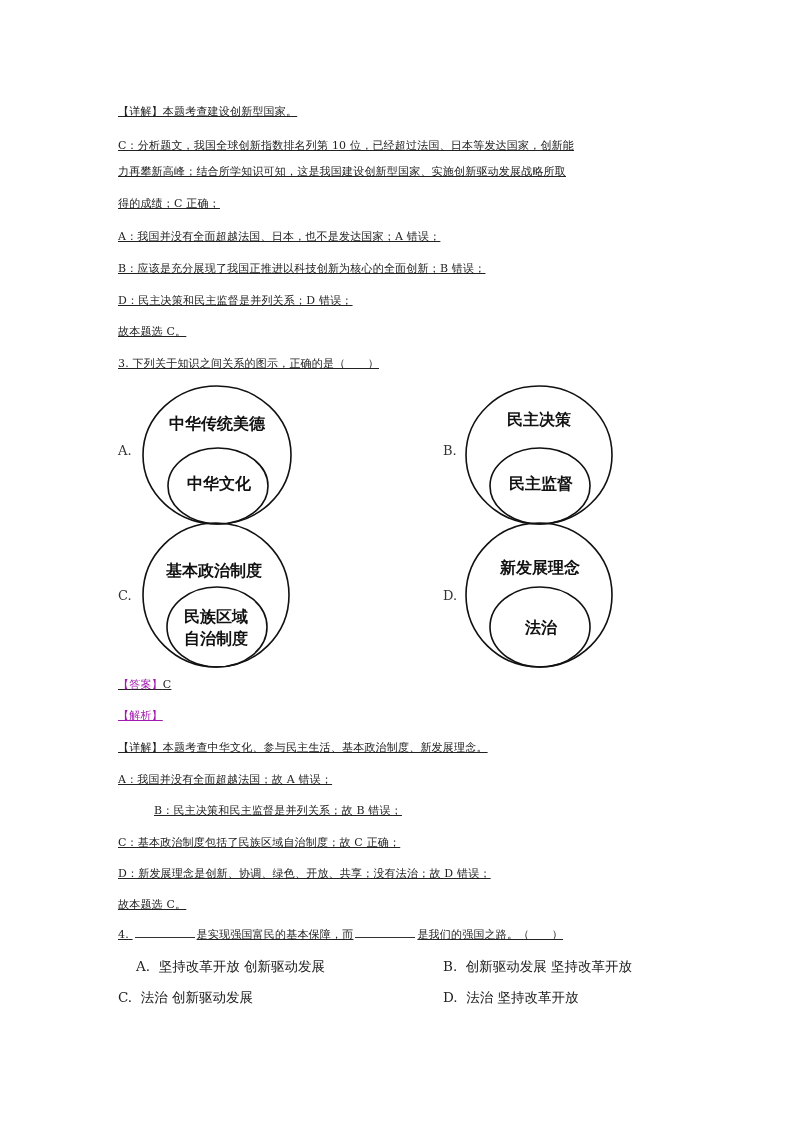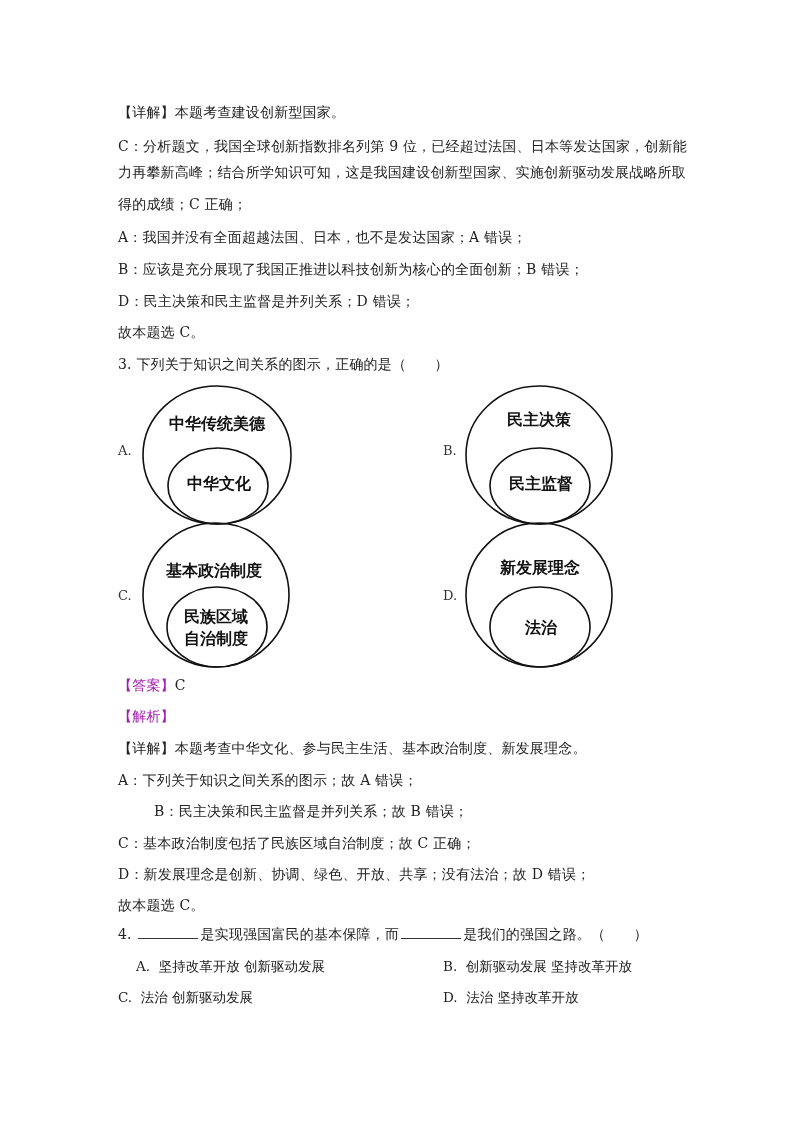--- a/index.html
+++ b/index.html
@@ -1,31 +1,31 @@
 <!DOCTYPE html>
 <html><head>
 <meta charset="utf-8">
 <style>
   html, body { margin: 0; padding: 0; background: #ffffff; }
   body { width: 793px; height: 1122px; position: relative; overflow: hidden;
          font-family: "DejaVu Serif", "Liberation Serif", serif; color: #222; }
-  .line { position: absolute; left: 118px; font-size: 14px; line-height: 18px; white-space: nowrap; letter-spacing: 0.2px; }
+  .line { position: absolute; left: 118px; font-size: 11px; line-height: 18px; white-space: nowrap; letter-spacing: 0.2px; text-decoration: underline; }
   .blue { color: #a21caf; }
   .opt-label { position: absolute; font-size: 13px; color: #333; }
   .diagram { position: absolute; }
   .diagram svg { display: block; }
   .dtext { font-family: "DejaVu Sans", "Liberation Sans", sans-serif; font-weight: bold; font-size: 16px; fill: #111; }
   .blank { display: inline-block; width: 60px; border-bottom: 1px solid #333; height: 12px; vertical-align: baseline; margin: 0 2px; }
   .choice { position: absolute; font-size: 13.5px; line-height: 18px; white-space: nowrap; }
 </style>
 </head>
 <body>
 
 <div class="line" style="top:103px;">【详解】本题考查建设创新型国家。</div>
-<div class="line" style="top:137px;">C：分析题文，我国全球创新指数排名列第 9 位，已经超过法国、日本等发达国家，创新能</div>
+<div class="line" style="top:137px;">C：分析题文，我国全球创新指数排名列第 10 位，已经超过法国、日本等发达国家，创新能</div>
 <div class="line" style="top:163px;">力再攀新高峰；结合所学知识可知，这是我国建设创新型国家、实施创新驱动发展战略所取</div>
 <div class="line" style="top:195px;">得的成绩；C 正确；</div>
 <div class="line" style="top:228px;">A：我国并没有全面超越法国、日本，也不是发达国家；A 错误；</div>
 <div class="line" style="top:260px;">B：应该是充分展现了我国正推进以科技创新为核心的全面创新；B 错误；</div>
 <div class="line" style="top:292px;">D：民主决策和民主监督是并列关系；D 错误；</div>
 <div class="line" style="top:323px;">故本题选 C。</div>
 
 <div class="line" style="top:355px;">3. 下列关于知识之间关系的图示，正确的是（　　）</div>
 
 <div class="opt-label" style="left:118px; top:443px;">A.</div>
@@ -67,21 +67,21 @@
     <text class="dtext" x="76" y="53" text-anchor="middle">新发展理念</text>
     <text class="dtext" x="77" y="113" text-anchor="middle">法治</text>
   </svg>
 </div>
 
 <div class="line" style="top:676px;">
   <span class="blue">【答案】</span><span>C</span>
 </div>
 <div class="line blue" style="top:707px;">【解析】</div>
 <div class="line" style="top:739px;">【详解】本题考查中华文化、参与民主生活、基本政治制度、新发展理念。</div>
-<div class="line" style="top:771px;">A：下列关于知识之间关系的图示；故 A 错误；</div>
+<div class="line" style="top:771px;">A：我国并没有全面超越法国；故 A 错误；</div>
 <div class="line" style="top:802px;margin-left:36px;">B：民主决策和民主监督是并列关系；故 B 错误；</div>
 <div class="line" style="top:834px;">C：基本政治制度包括了民族区域自治制度；故 C 正确；</div>
 <div class="line" style="top:865px;">D：新发展理念是创新、协调、绿色、开放、共享；没有法治；故 D 错误；</div>
 <div class="line" style="top:896px;">故本题选 C。</div>
 
 <div class="line" style="top:925px;">
   <span>4.</span>
   <span class="blank"></span><span>是实现强国富民的基本保障，而</span><span class="blank"></span><span>是我们的强国之路。（　　）</span>
 </div>
 

